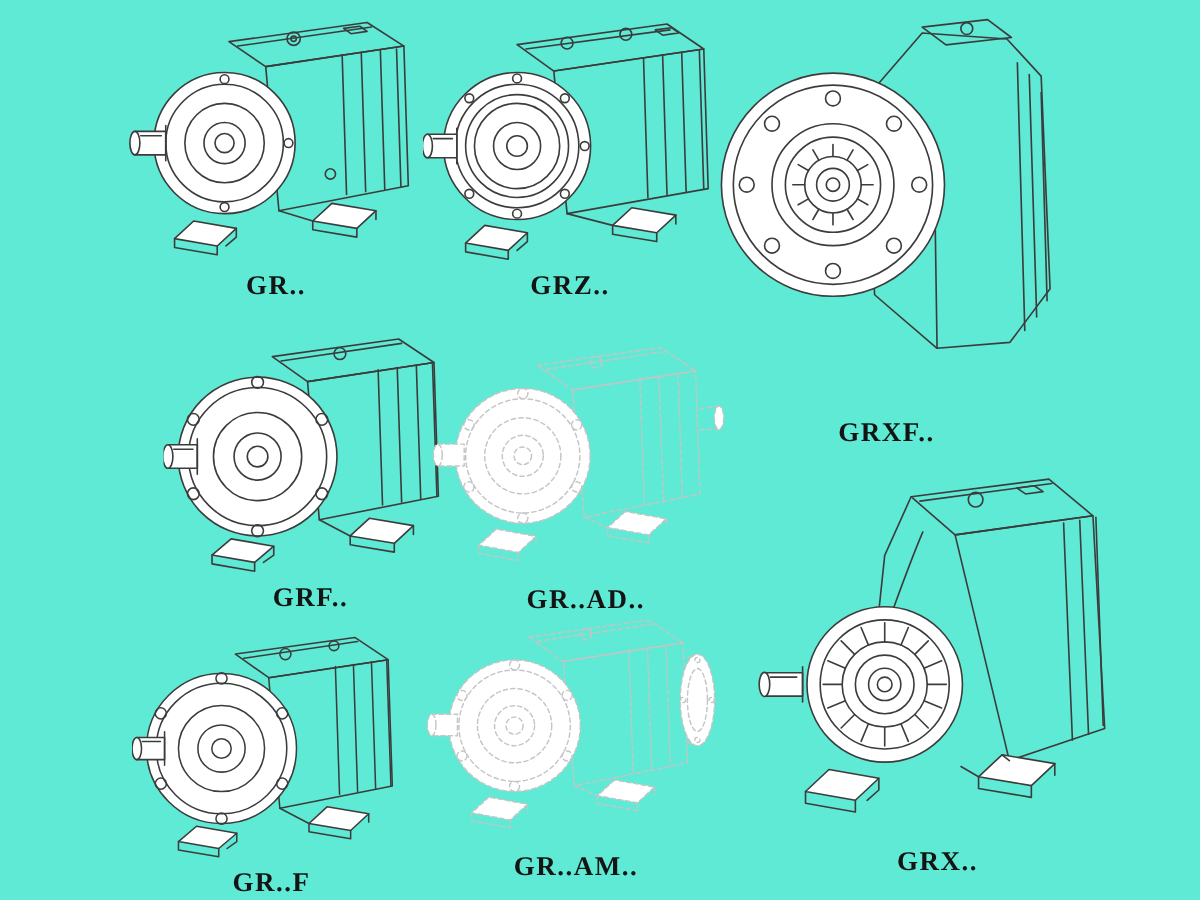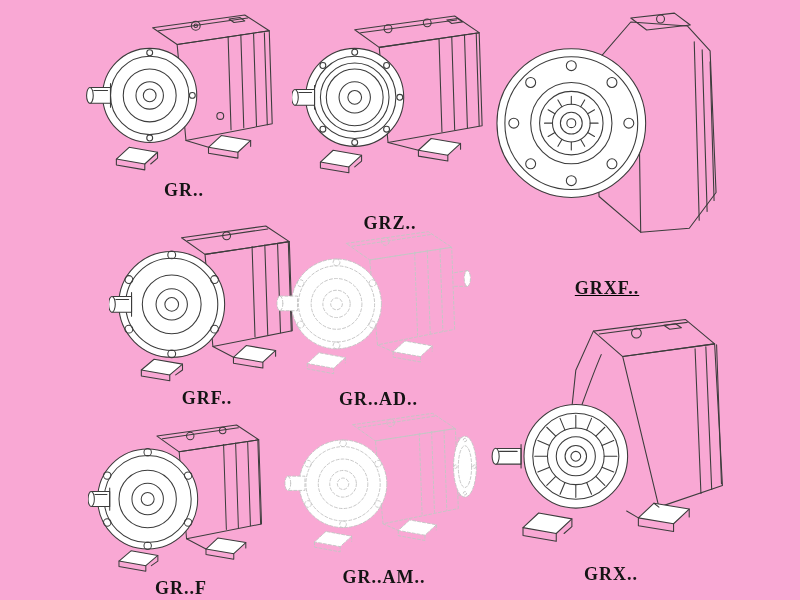--- a/index.html
+++ b/index.html
@@ -1,17 +1,17 @@
 <!DOCTYPE html>
 <html><head>
 <meta charset="utf-8">
 <style>
   html,body{margin:0;padding:0;background:#fff;}
   .canvas{
-    position:relative;width:800px;height:600px;background:#f9a8d4;
+    position:relative;width:800px;height:600px;background:#5eead4;
     overflow:hidden;font-family:"Liberation Serif",serif;
   }
   .cell{position:absolute;margin:0;display:flex;flex-direction:column;align-items:center;}
   .cap{
     font-weight:bold;font-size:18px;letter-spacing:1px;color:#141414;
     margin-top:4px;white-space:nowrap;
   }
   svg{display:block;}
 </style>
 </head>
@@ -45,21 +45,21 @@
         <path d="M44,146 L31,158 L60,163 L73,151 Z" fill="#fff"></path>
         <path d="M31,158 v6 l29,5 v-6 M73,151 v6 l-7,6"></path>
         <path d="M138,134 L125,146 L155,151 L168,139 Z" fill="#fff"></path>
         <path d="M125,146 v6 l30,5 v-6 M168,139 v6"></path>
         <path d="M102,139 L125,146"></path>
       </g>
     </svg>
     <figcaption class="cap">GR..</figcaption>
   </figure>
 
-  <figure class="cell" style="left:292px;top:4px;gap:33px;">
+  <figure class="cell" style="left:282px;top:4px;">
     <svg viewBox="0 0 200 175" width="196" height="172">
       <g stroke="#3c3c3c" stroke-width="1.1" fill="none" stroke-linejoin="round" stroke-linecap="round">
         <path d="M64,26 L166,12 L191,29 L89,44 Z"></path>
         <path d="M70,29 L168,16"></path>
         <circle cx="98" cy="25" r="4"></circle>
           <circle cx="138" cy="19" r="4"></circle>
         <path d="M158,16 l11,-1.5 5,3.5 -11,1.6 Z"></path>
         <path d="M89,44 L191,29 L194,124 L98,141 Z"></path>
         <path d="M150,35 L153,130 M163,33 L166,128 M176,31.5 L179,126 M188,30 L191,124"></path>
         <circle cx="64" cy="95" r="50" fill="#fff"></circle>
@@ -82,21 +82,21 @@
         <path d="M42,149 L29,161 L58,166 L71,154 Z" fill="#fff"></path>
         <path d="M29,161 v6 l29,5 v-6 M71,154 v6 l-7,6"></path>
         <path d="M142,137 L129,149 L159,154 L172,142 Z" fill="#fff"></path>
         <path d="M129,149 v6 l30,5 v-6 M172,142 v6"></path>
         <path d="M98,141 L129,149"></path>
       </g>
     </svg>
     <figcaption class="cap">GRZ..</figcaption>
   </figure>
 
-  <figure class="cell" style="left:492px;top:4px;text-decoration:underline;">
+  <figure class="cell" style="left:476px;top:4px;">
     <svg viewBox="0 0 232 272" width="230" height="270">
       <g stroke="#3c3c3c" stroke-width="1.1" fill="none" stroke-linejoin="round" stroke-linecap="round">
         <path d="M140,14 L184,9 L200,21 L156,26 Z"></path>
         <circle cx="170" cy="15" r="4"></circle>
         <path d="M102,62 L140,18 L197,22 L220,47 L226,190 L199,226 L150,230 L108,194 Z"></path>
         <path d="M204,38 L209,218 M212,46 L217,209 M220,58 L224,198"></path>
         <path d="M150,230 L148,96"></path>
         <circle cx="80" cy="120" r="75" fill="#fff"></circle>
         <circle cx="80" cy="120" r="67"></circle>
         <circle cx="138" cy="120" r="5"></circle>
@@ -143,21 +143,21 @@
         <path d="M46,150 L33,161 L62,166 L75,155 Z" fill="#fff"></path>
         <path d="M33,161 v6 l29,5 v-6 M75,155 v6 l-7,5"></path>
         <path d="M140,136 L127,148 L157,153 L170,141 Z" fill="#fff"></path>
         <path d="M127,148 v6 l30,5 v-6 M170,141 v6"></path>
         <path d="M106,137 L127,148"></path>
       </g>
     </svg>
     <figcaption class="cap">GRF..</figcaption>
   </figure>
 
-  <figure class="cell" style="left:276px;top:214px;justify-content:space-between;">
+  <figure class="cell" style="left:288px;top:214px;justify-content:space-between;">
     <svg viewBox="0 0 210 175" width="205" height="171">
       <g stroke="#c5c5c5" stroke-width="1" fill="none" stroke-dasharray="3 2.2" stroke-linejoin="round" stroke-linecap="round">
         <path d="M72,30 L156,18 L180,34 L96,47 Z"></path>
         <path d="M78,33 L158,21"></path>
         <circle cx="112" cy="28" r="4"></circle>
         <path d="M96,47 L180,34 L183,118 L104,134 Z"></path>
         <path d="M142,39 L145,124 M155,37 L158,122 M168,36 L171,120"></path>
         <path d="M183,60 L196,58 M183,74 L196,74"></path>
         <ellipse cx="196" cy="66" rx="3.2" ry="8" fill="#fff"></ellipse>
         <circle cx="62" cy="92" r="46" fill="#fff"></circle>
@@ -247,21 +247,21 @@
         <path d="M44,142 L32,153 L59,158 L71,147 Z" fill="#fff"></path>
         <path d="M32,153 v5.5 l27,5 v-5.5 M71,147 v5.5"></path>
         <path d="M132,130 L120,141 L148,146 L160,135 Z" fill="#fff"></path>
         <path d="M120,141 v5.5 l28,5 v-5.5 M160,135 v5.5"></path>
         <path d="M104,134 L120,141"></path>
       </g>
     </svg>
     <figcaption class="cap">GR..AM..</figcaption>
   </figure>
 
-  <figure class="cell" style="left:480px;top:294px;">
+  <figure class="cell" style="left:494px;top:294px;">
     <svg viewBox="0 0 268 268" width="262" height="262">
       <g stroke="#3c3c3c" stroke-width="1.1" fill="none" stroke-linejoin="round" stroke-linecap="round">
         <path d="M116,38 L210,26 L240,51 L146,64 Z"></path>
         <path d="M122,41 L212,29"></path>
         <circle cx="160" cy="40" r="5"></circle>
         <path d="M188,32 l12,-1.5 6,4 -12,1.6 Z"></path>
         <path d="M146,64 L240,51 L248,196 L183,218 Z"></path>
         <path d="M220,56 L226,204 M231,54 L237,200 M242,52 L247,194"></path>
         <path d="M116,38 L98,78 L94,116"></path>
         <path d="M104,114 C112,92 118,76 124,62"></path>

